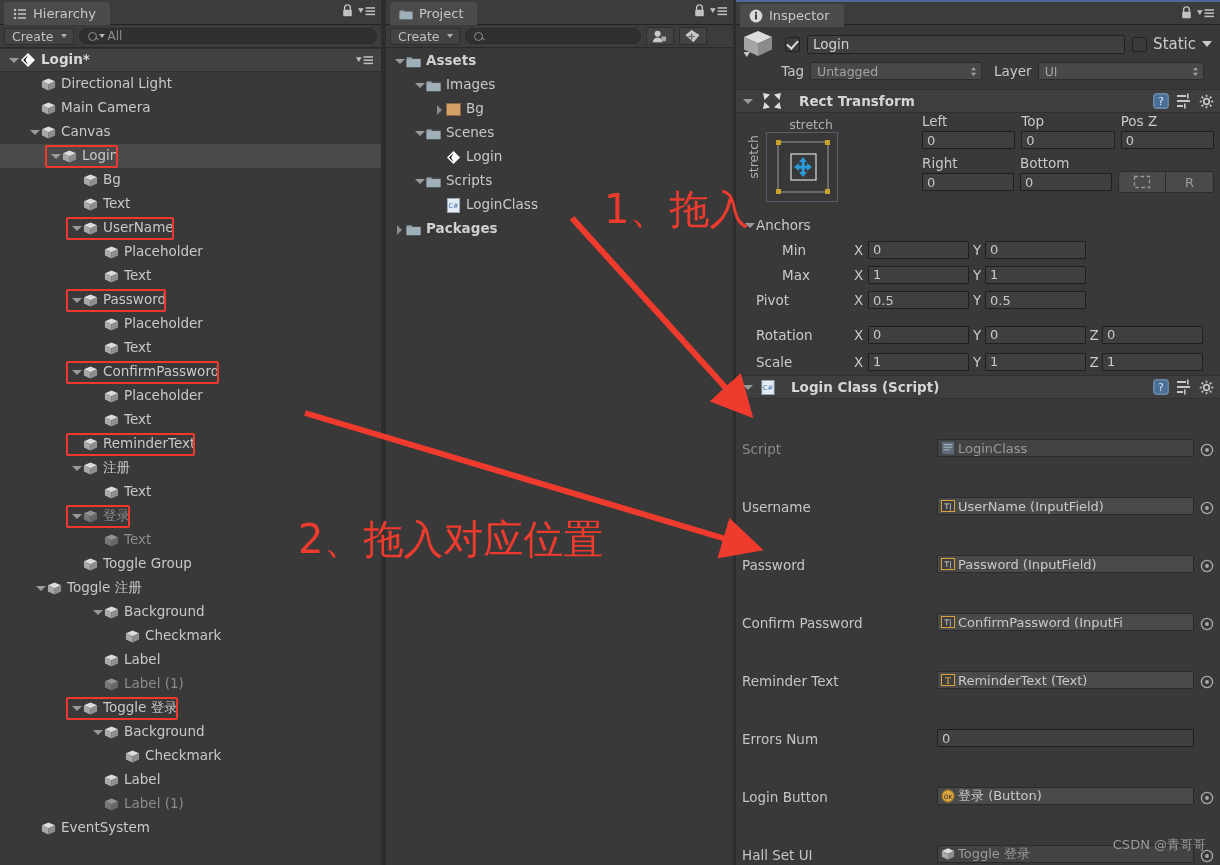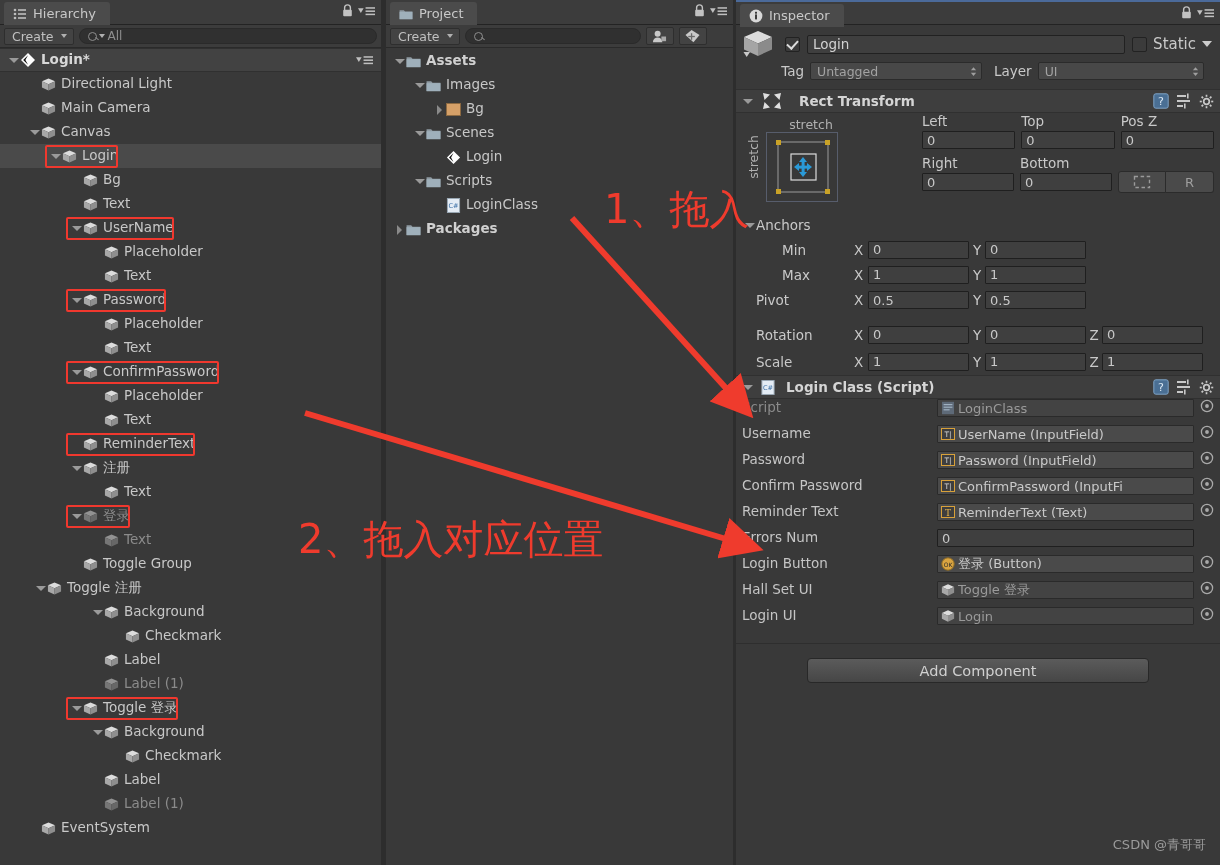--- a/index.html
+++ b/index.html
@@ -89,21 +89,21 @@
   .dropdown{height:18px;background:#484848;border:1px solid #2b2b2b;border-radius:2px;
     display:flex;align-items:center;padding:0 4px 0 6px;color:#a2a2a2;font-size:12.5px;
     justify-content:space-between;}
   .ddarrows{width:7px;height:11px;flex:none;opacity:.8;}
 
   .comp-head{height:24px;background:#3e3e3e;border-top:1px solid #303030;
     border-bottom:1px solid #303030;display:flex;align-items:center;padding:0 6px;gap:6px;}
   .comp-title{font-weight:bold;color:#d5d5d5;font-size:13.5px;}
   .comp-right{margin-left:auto;display:flex;align-items:center;gap:7px;}
 
-  .prow{display:flex;align-items:flex-start;height:26px;padding:0 6px;}
+  .prow{display:flex;align-items:flex-end;height:26px;padding:0 6px;margin-top:32px;}
   .pname{width:195px;flex:none;color:#c5c5c5;font-size:13.5px;}
   .pname.dim{color:#8a8a8a;}
   .pfield{height:18px;background:#3f3f3f;border:1px solid #1f1f1f;border-radius:1px;
     color:#c9c9c9;font-size:13px;padding:0 4px;display:flex;align-items:center;}
   .objfield{flex:1;height:18px;background:#4a4a4a;border:1px solid #2a2a2a;border-radius:1px;
     display:flex;align-items:center;gap:3px;padding:0 3px;color:#c9c9c9;font-size:13px;
     overflow:hidden;white-space:nowrap;}
   .objfield.dim{background:#434343;color:#9a9a9a;}
   .miniico{width:14px;height:14px;flex:none;}
   .picker{width:14px;height:14px;flex:none;margin-left:6px;}
@@ -809,21 +809,21 @@
           <div class="pfield" style="width:101px">1</div>
         </div>
       </div>
     </div>
 
     <div class="comp-head">
       <span class="tri down" style="margin-right:2px"></span>
       <svg style="width:14px;height:15px">
           <use href="#s-cs"></use>
         </svg>
-      <span class="comp-title" style="margin-left:5px">Login Class (Script)</span>
+      <span class="comp-title" style="margin-left:10px">Login Class (Script)</span>
       <span class="comp-right">
         <svg style="width:16px;height:16px">
             <use href="#s-help"></use>
           </svg>
         <svg style="width:16px;height:16px">
             <use href="#s-preset"></use>
           </svg>
         <svg style="width:15px;height:15px">
             <use href="#s-gear"></use>
           </svg>

